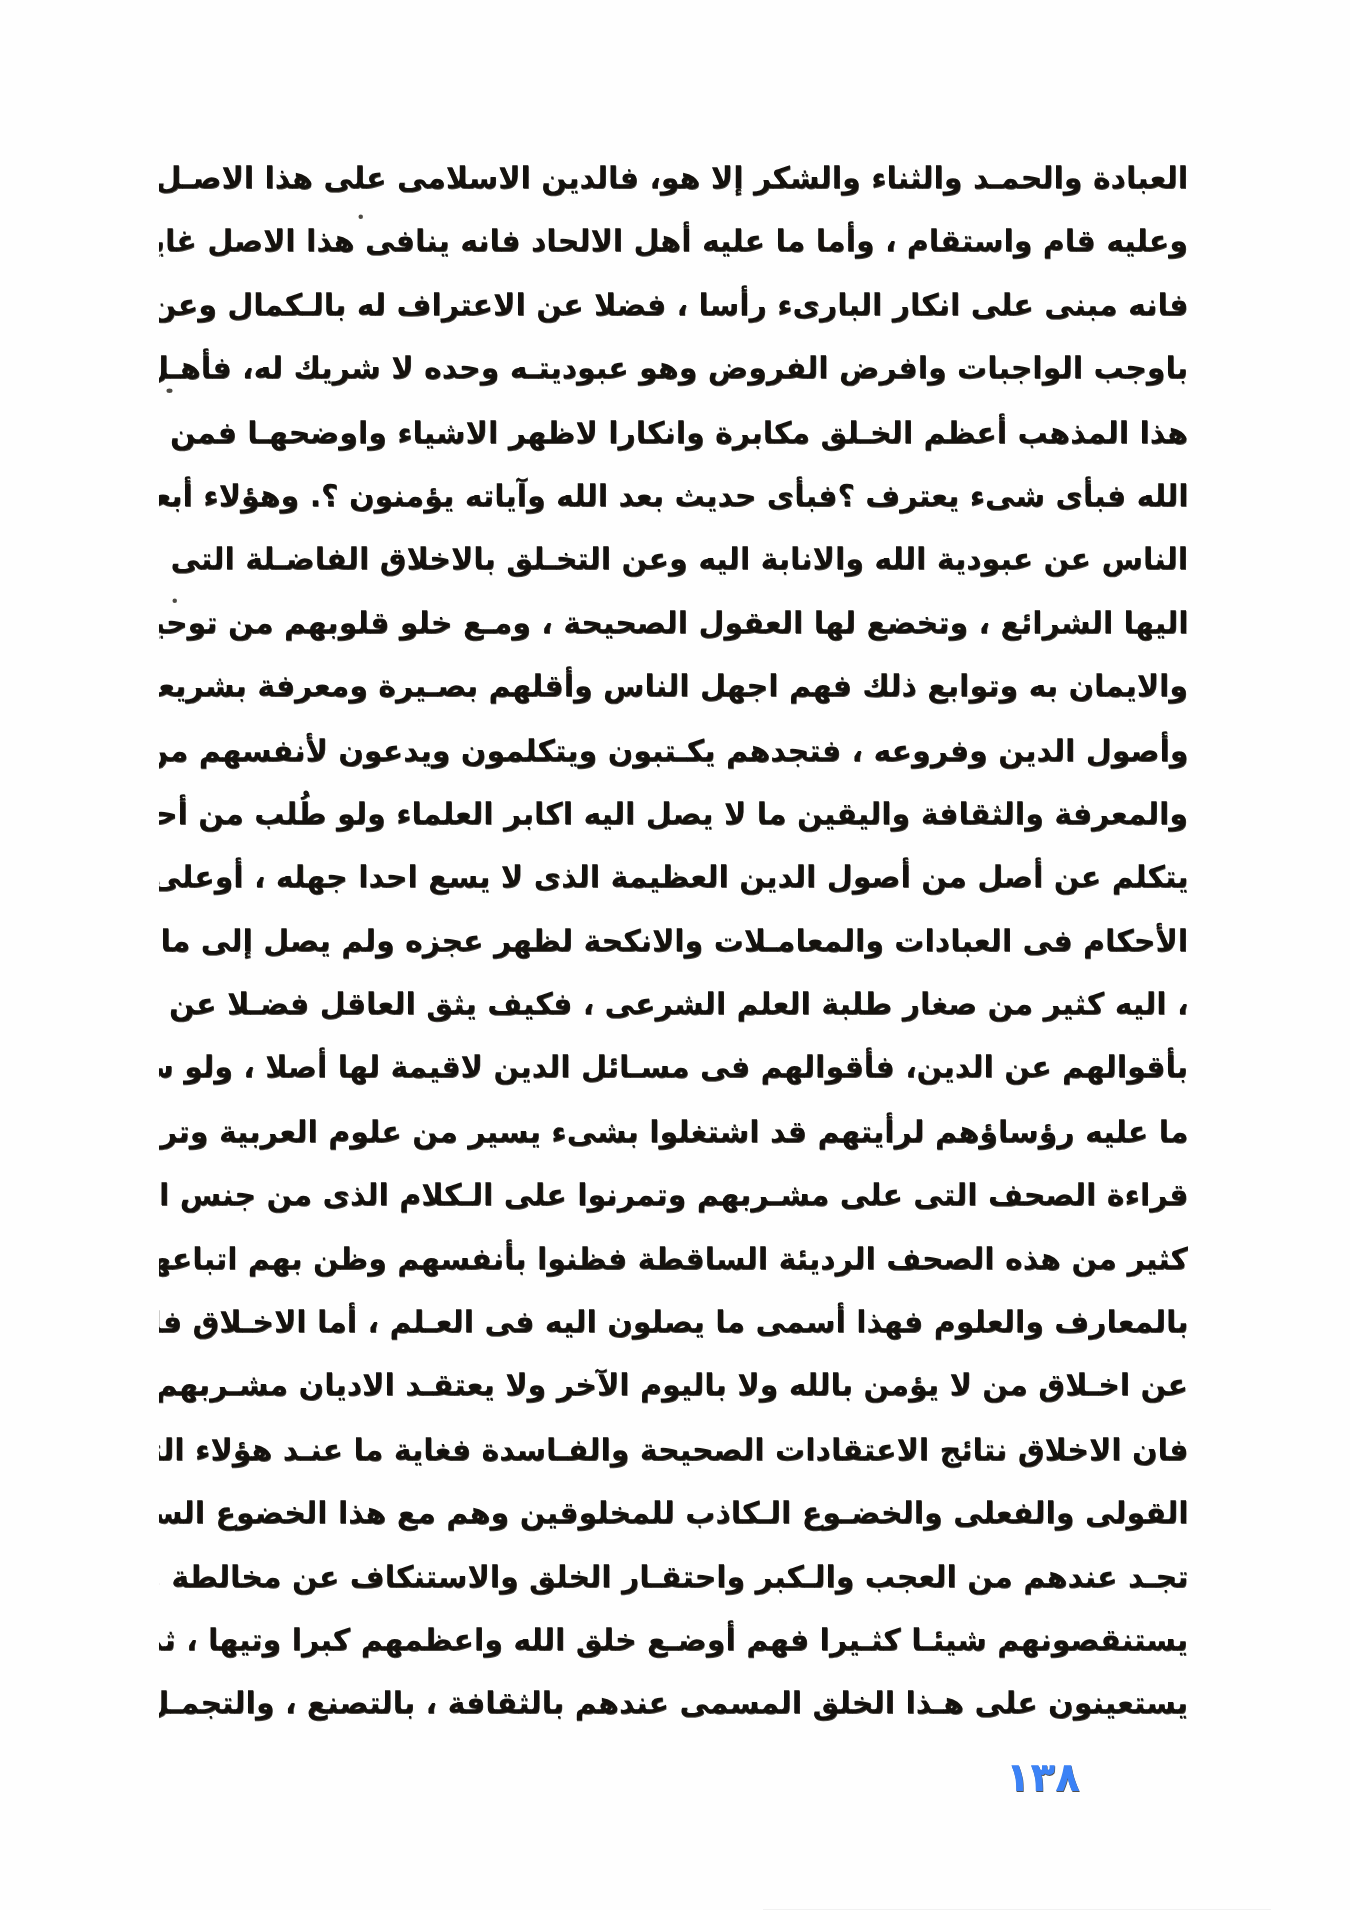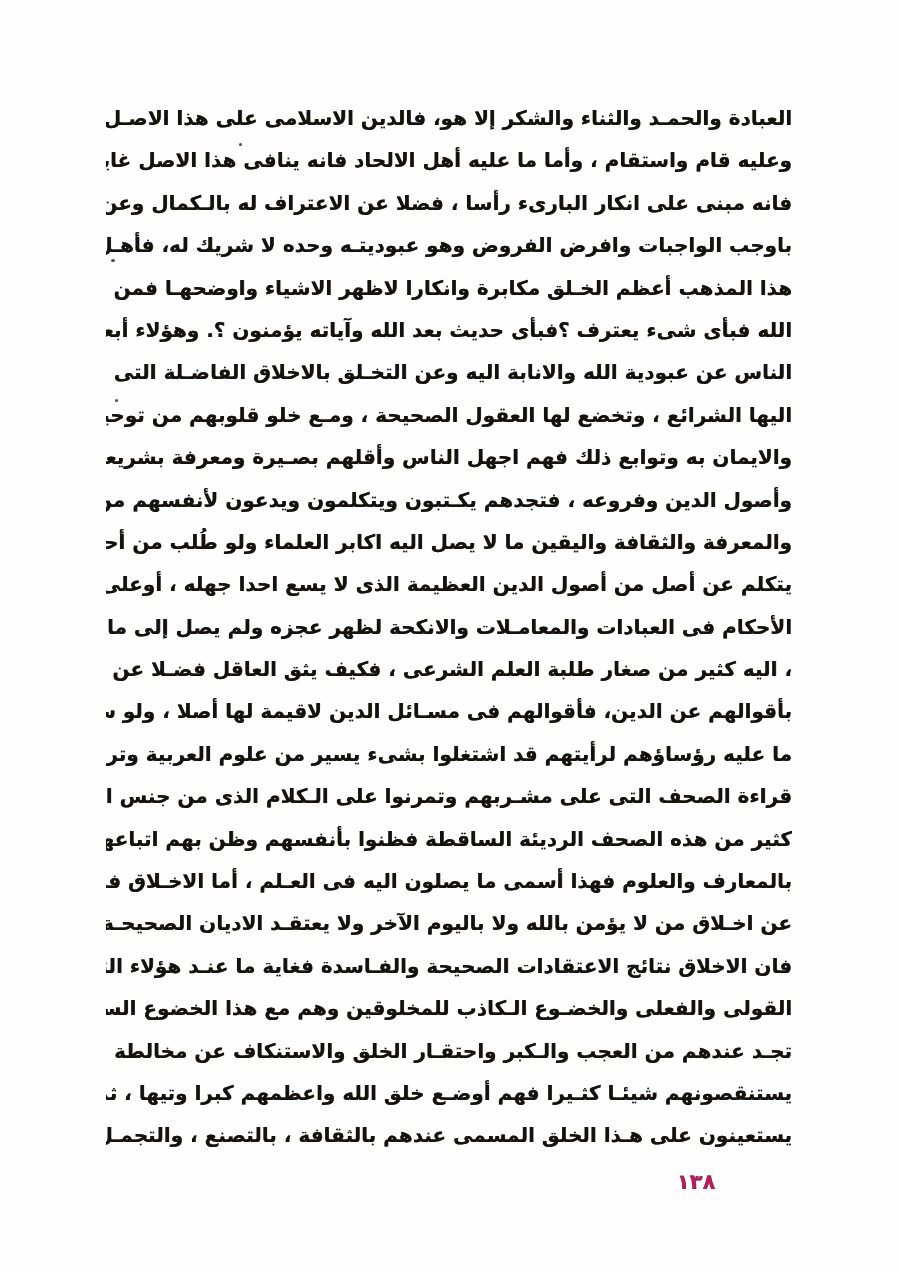--- a/index.html
+++ b/index.html
@@ -32,23 +32,23 @@
     text-shadow: 0.3px 0.4px 0.4px rgba(24,20,14,0.75);
     letter-spacing: 0px;
   }
   .page-number {
     position: absolute;
     top: 1170px;
     left: 672px;
     width: 48px;
     text-align: center;
     direction: rtl;
-    font-size: 21px;
+    font-size: 27px;
     font-weight: 700;
-    color: #be185d;
+    color: #3b82f6;
     text-shadow: 0.3px 0.4px 0.4px rgba(24,20,14,0.75);
   }
   .speck {
     position: absolute;
     background: #2f2b24;
     border-radius: 50%;
     opacity: 0.85;
   }
   .speck-1 { left: 111px; top: 259px; width: 4px; height: 3px; }
   .speck-2 { left: 115px; top: 399px; width: 3px; height: 3px; }
@@ -71,21 +71,21 @@
     <div class="line">وأصول الدين وفروعه ، فتجدهم يكـتبون ويتكلمون ويدعون لأنفسهم من العلم</div>
     <div class="line">والمعرفة والثقافة واليقين ما لا يصل اليه اكابر العلماء ولو طُلب من أحدهم ان</div>
     <div class="line">يتكلم عن أصل من أصول الدين العظيمة الذى لا يسع احدا جهله ، أوعلى حكم من</div>
     <div class="line">الأحكام فى العبادات والمعامـلات والانكحة لظهر عجزه ولم يصل إلى ما وصـل</div>
     <div class="line">، اليه كثير من صغار طلبة العلم الشرعى ، فكيف يثق العاقل فضـلا عن المؤمن</div>
     <div class="line">بأقوالهم عن الدين، فأقوالهم فى مسـائل الدين لاقيمة لها أصلا ، ولو سبرت حاصل</div>
     <div class="line">ما عليه رؤساؤهم لرأيتهم قد اشتغلوا بشىء يسير من علوم العربية وترددوا فى</div>
     <div class="line">قراءة الصحف التى على مشـربهم وتمرنوا على الـكلام الذى من جنس اسـاليب</div>
     <div class="line">كثير من هذه الصحف الرديئة الساقطة فظنوا بأنفسهم وظن بهم اتباعهم الاضطلاع</div>
     <div class="line">بالمعارف والعلوم فهذا أسمى ما يصلون اليه فى العـلم ، أما الاخـلاق فلا تسـأل</div>
-    <div class="line">عن اخـلاق من لا يؤمن بالله ولا باليوم الآخر ولا يعتقـد الاديان الصحيحـة</div>
+    <div class="line">عن اخـلاق من لا يؤمن بالله ولا باليوم الآخر ولا يعتقـد الاديان مشـربهم</div>
     <div class="line">فان الاخلاق نتائج الاعتقادات الصحيحة والفـاسدة فغاية ما عنـد هؤلاء التملق</div>
     <div class="line">القولى والفعلى والخضـوع الـكاذب للمخلوقين وهم مع هذا الخضوع السـافل</div>
     <div class="line">تجـد عندهم من العجب والـكبر واحتقـار الخلق والاستنكاف عن مخالطة من</div>
     <div class="line">يستنقصونهم شيئـا كثـيرا فهم أوضـع خلق الله واعظمهم كبرا وتيها ، ثم انهم</div>
     <div class="line">يستعينون على هـذا الخلق المسمى عندهم بالثقافة ، بالتصنع ، والتجمـل</div>
   </div>
 
   <div class="page-number">١٣٨</div>
 
   <div class="speck speck-1"></div>

